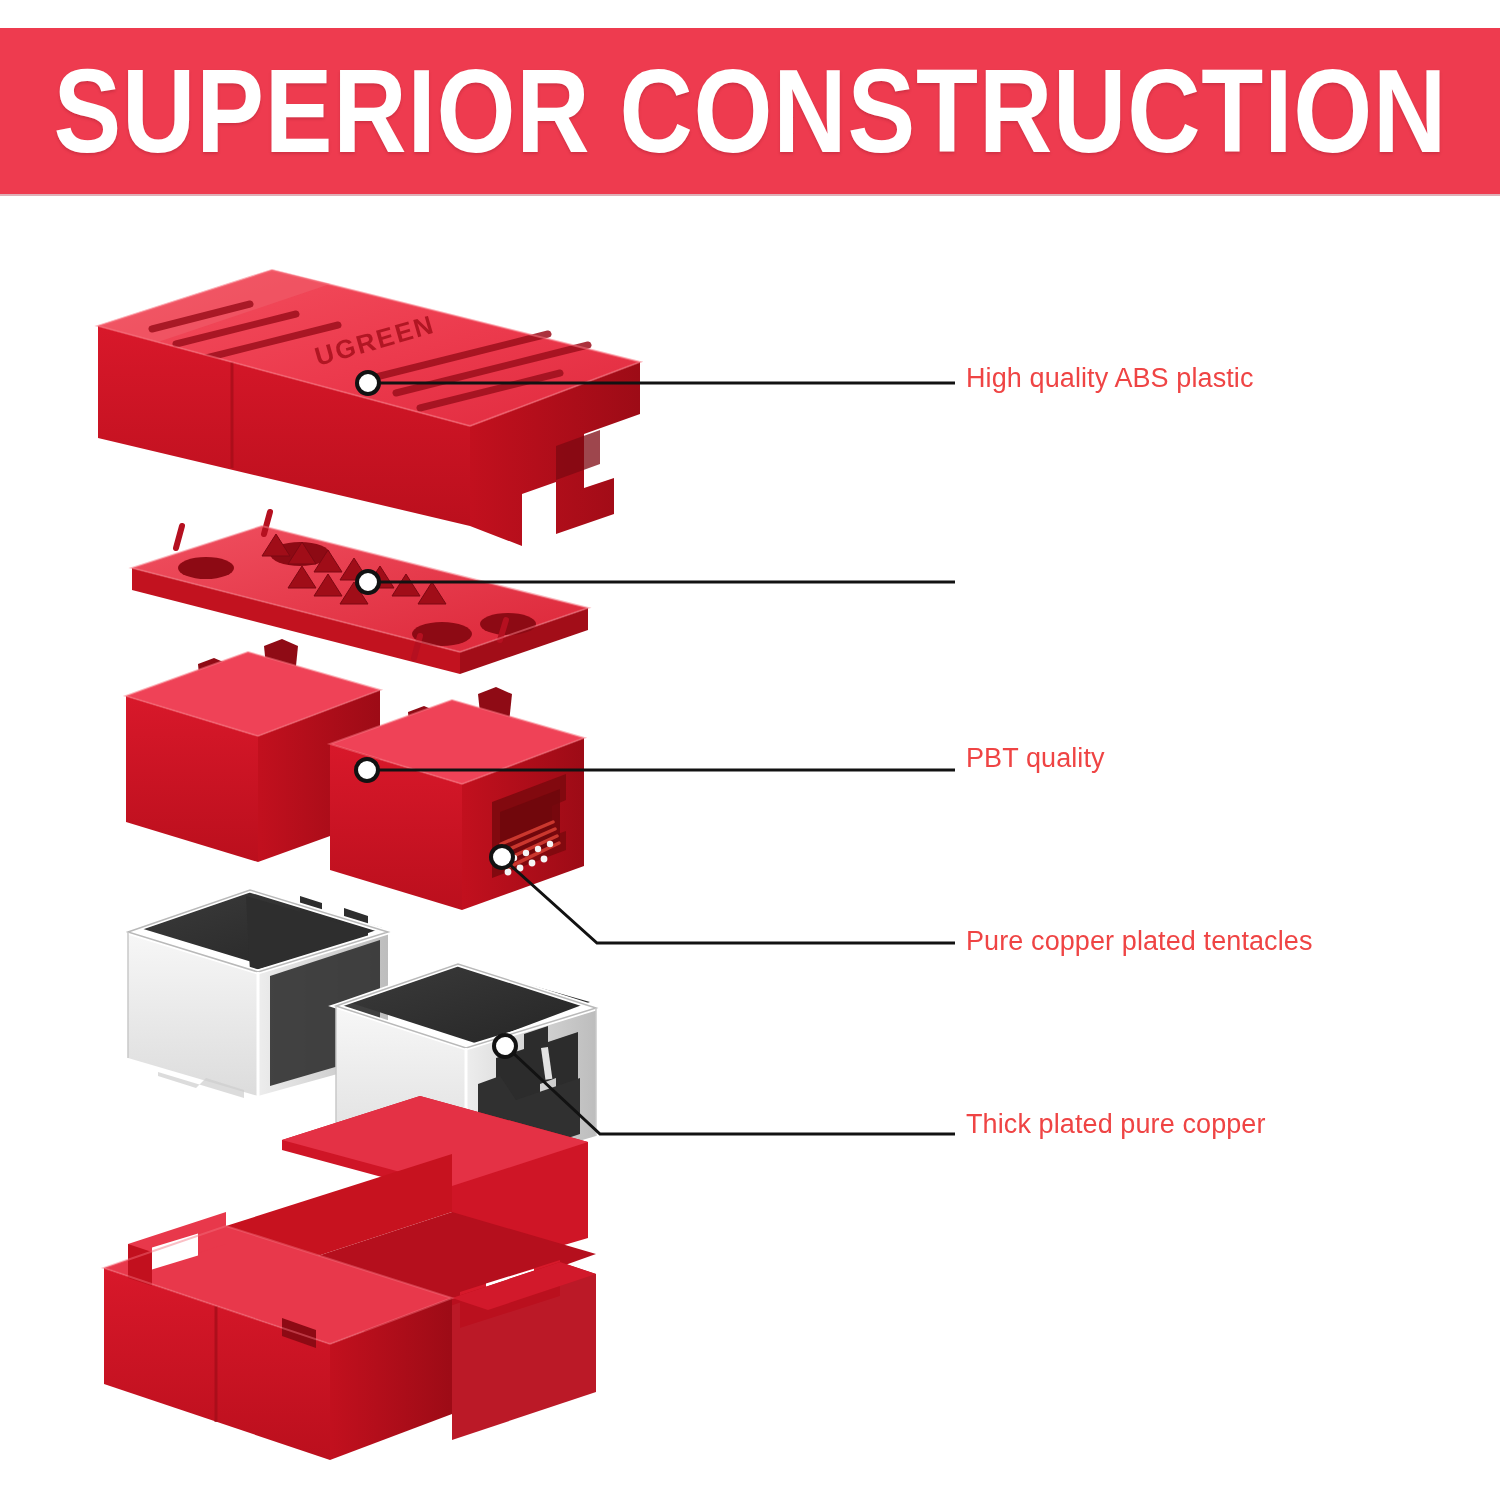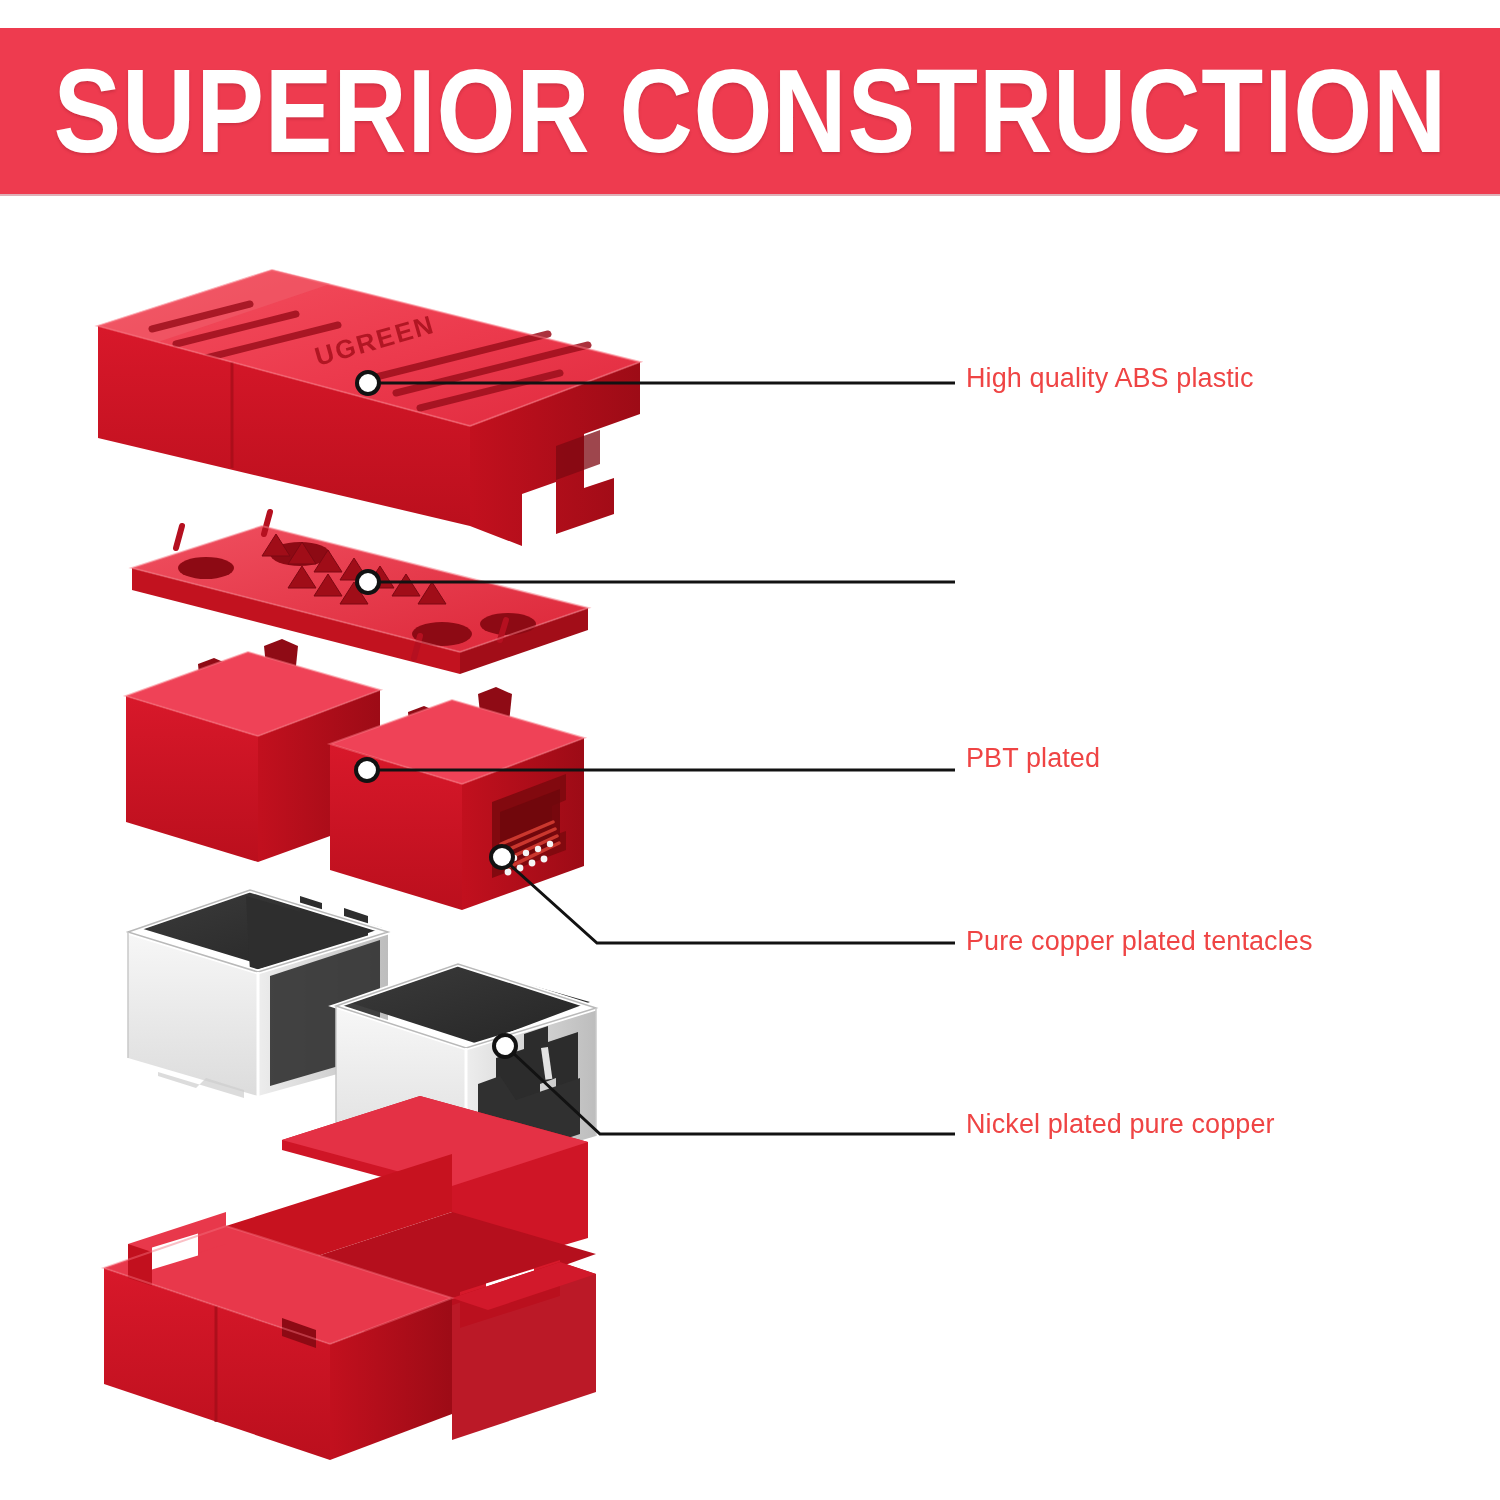--- a/index.html
+++ b/index.html
@@ -318,17 +318,17 @@
         <circle cx="368" cy="187" r="11" fill="#ffffff" stroke="#121212" stroke-width="4"></circle>
         <circle cx="368" cy="386" r="11" fill="#ffffff" stroke="#121212" stroke-width="4"></circle>
         <circle cx="367" cy="574" r="11" fill="#ffffff" stroke="#121212" stroke-width="4"></circle>
         <circle cx="502" cy="661" r="11" fill="#ffffff" stroke="#121212" stroke-width="4"></circle>
         <circle cx="505" cy="850" r="11" fill="#ffffff" stroke="#121212" stroke-width="4"></circle>
       </g>
     </svg>
   </div>
 
   <div class="label lbl-abs">High quality ABS plastic</div>
-  <div class="label lbl-pbt">PBT plated</div>
+  <div class="label lbl-pbt">PBT quality</div>
   <div class="label lbl-tent">Pure copper plated tentacles</div>
-  <div class="label lbl-nick">Nickel plated pure copper</div>
+  <div class="label lbl-nick">Thick plated pure copper</div>
 
 </div>
 
 </body></html>

